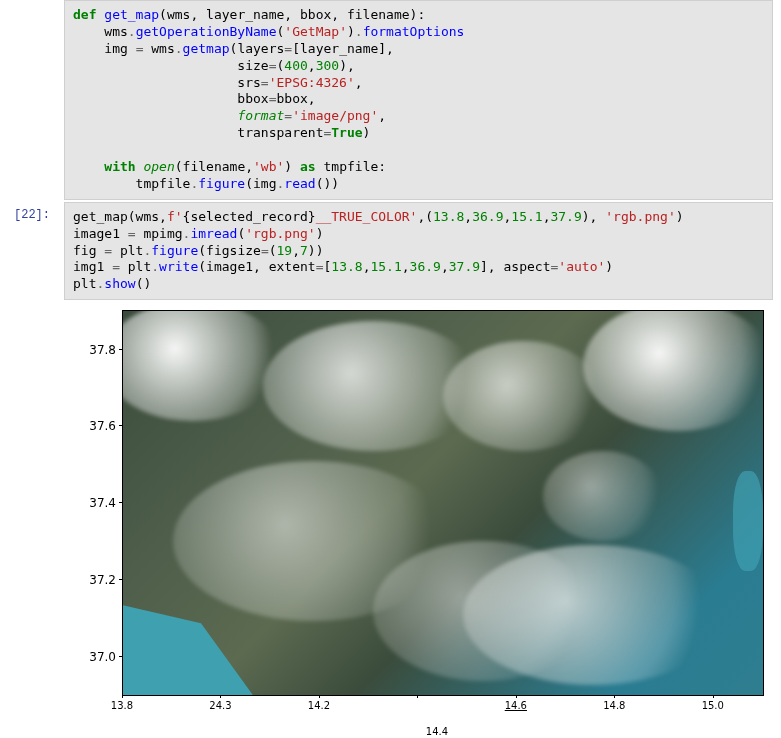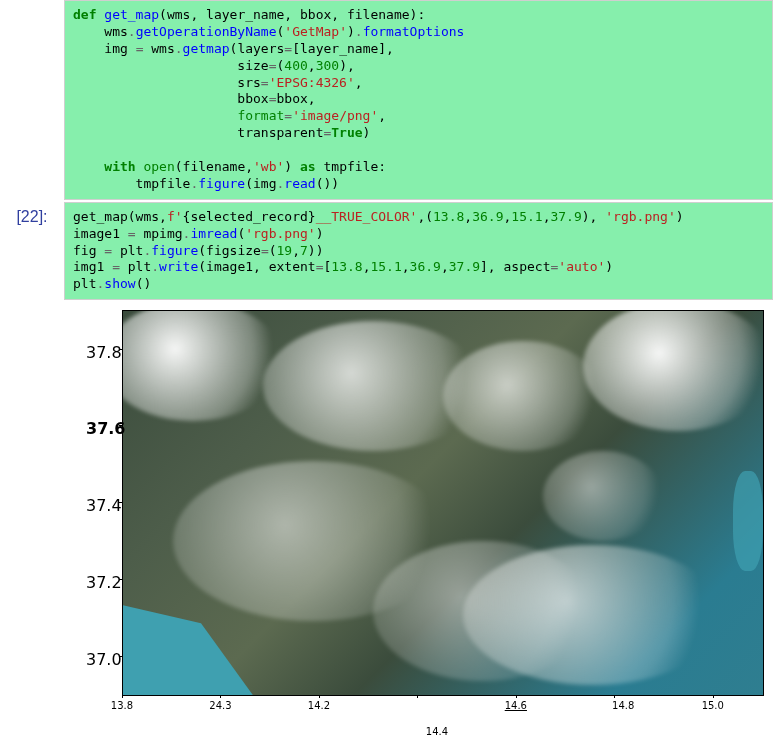--- a/index.html
+++ b/index.html
@@ -16,42 +16,42 @@
   .cell {
     display: flex;
     margin-bottom: 2px;
   }
   .prompt {
     width: 48px;
     min-width: 48px;
     text-align: center;
     padding: 6px 8px 6px 0;
     color: #303f9f;
-    font-family: Liberation Sans, sans-serif;
-    font-size: 16px;
+    font-family: Liberation Mono, monospace;
+    font-size: 12px;
   }
   .input-area {
     flex: 1;
     border: 1px solid #cfcfcf;
-    background: #86efac;
+    background: #e5e5e5;
     padding: 6px 8px;
     overflow-x: auto;
   }
   pre.code {
     margin: 0;
     font-family: "DejaVu Sans Mono", "Courier New", monospace;
     font-size: 13px;
     line-height: 1.3;
     white-space: pre;
   }
   .kw { color: #008000; font-weight: bold; }
   .fn { color: #0000ff; }
   .str { color: #ba2121; }
   .num { color: #008000; }
-  .builtin { color: #008000; }
+  .builtin { color: #008000; font-style: italic; }
   .bool { color: #008000; font-weight: bold; }
   .op { color: #666666; }
 
   .output-cell {
     display: flex;
   }
   .out-prompt {
     width: 48px;
     min-width: 48px;
   }
@@ -83,21 +83,21 @@
   }
   .sea {
     position: absolute;
     background: #3fa0b0;
   }
   .ytick {
     position: absolute;
     left: 30px;
     width: 30px;
     text-align: right;
-    font-size: 16px;
+    font-size: 12px;
     color: #000;
     font-family: "DejaVu Sans", Arial, sans-serif;
   }
   .xtick {
     position: absolute;
     top: 396px;
     width: 40px;
     text-align: center;
     font-size: 10px;
     color: #000;
@@ -170,38 +170,38 @@
           <div class="cloud" style="left:420px;top:140px;width:120px;height:90px;opacity:0.5;"></div>
         </div>
 
         <div id="yticks">
             <div class="ytick" style="top: 345.6px;">37.0</div>
             <div class="tickmark-y" style="top: 351.6px;"></div>
             <div class="ytick" style="top: 268.8px; text-align: right;">37.2</div>
             <div class="tickmark-y" style="top: 274.8px;"></div>
             <div class="ytick" style="top: 192px;">37.4</div>
             <div class="tickmark-y" style="top: 198px;"></div>
-            <div class="ytick" style="top: 115.2px; font-weight: bold;">37.6</div>
+            <div class="ytick" style="top: 115.2px;">37.6</div>
             <div class="tickmark-y" style="top: 121.2px;"></div>
             <div class="ytick" style="top: 38.4px;">37.8</div>
             <div class="tickmark-y" style="top: 44.4px;"></div>
           </div>
 
         <div id="xticks">
             <div class="xtick" style="left: 46px;">13.8</div>
             <div class="tickmark-x" style="left: 66px;"></div>
             <div class="xtick" style="left: 144.462px;">24.3</div>
             <div class="tickmark-x" style="left: 164.462px;"></div>
             <div class="xtick" style="left: 242.923px;">14.2</div>
             <div class="tickmark-x" style="left: 262.923px;"></div>
             <div class="xtick" style="left: 361px; margin-top: 26px;">14.4</div>
             <div class="tickmark-x" style="left: 361.385px;"></div>
             <div class="xtick" style="left: 439.846px; text-decoration: underline;">14.6</div>
             <div class="tickmark-x" style="left: 459.846px;"></div>
-            <div class="xtick" style="left: 538.308px; text-align: right;">14.8</div>
+            <div class="xtick" style="left: 538.308px;">14.8</div>
             <div class="tickmark-x" style="left: 558.308px;"></div>
             <div class="xtick" style="left: 636.769px;">15.0</div>
             <div class="tickmark-x" style="left: 656.769px;"></div>
           </div>
       </div>
     </div>
   </div>
 
 </div>
 

